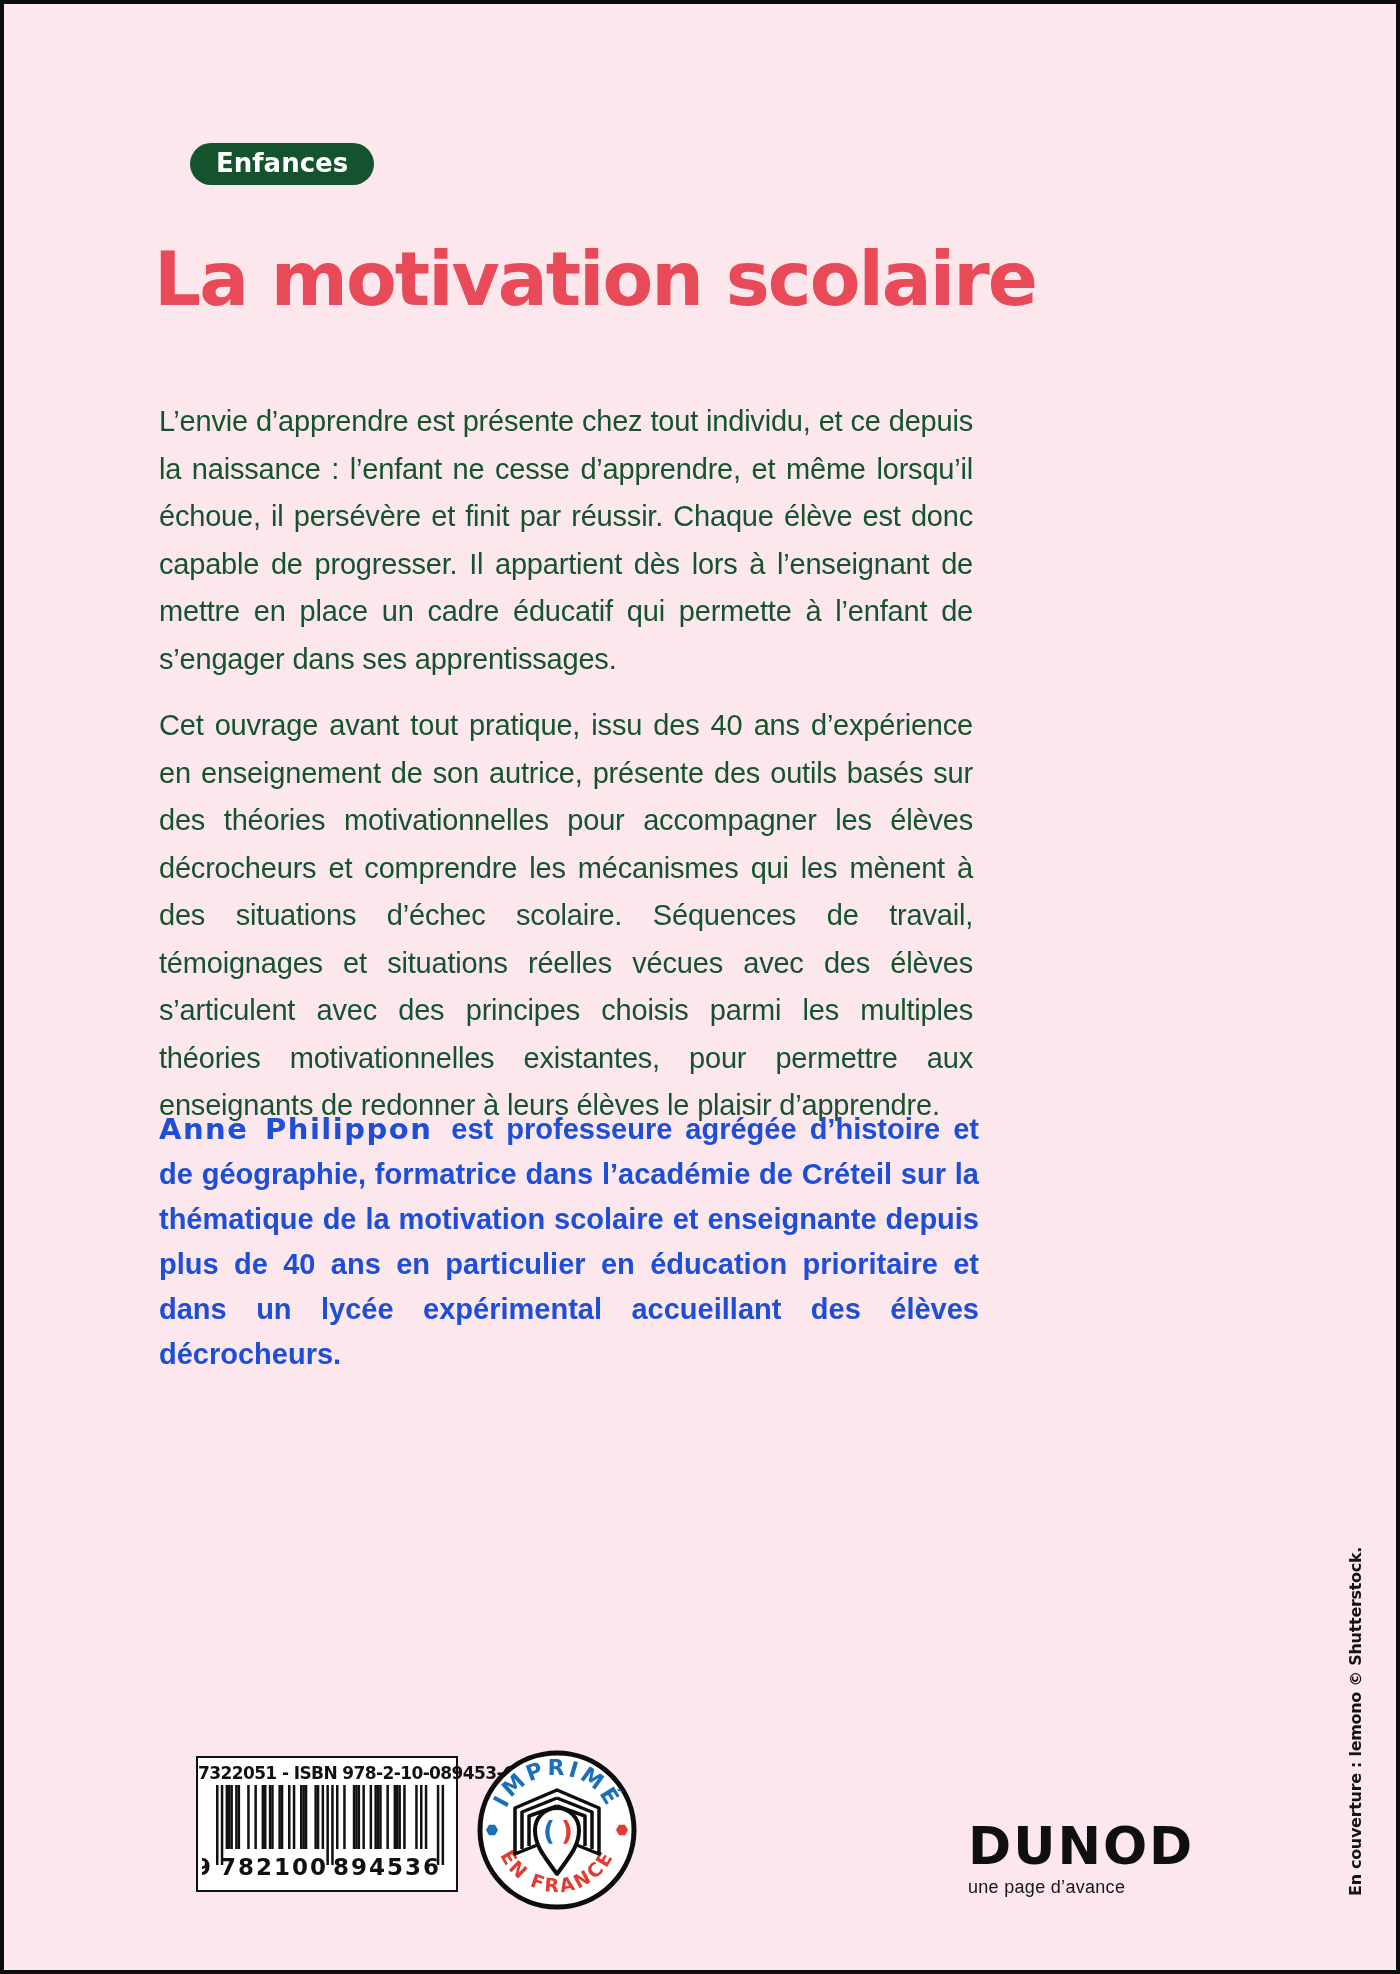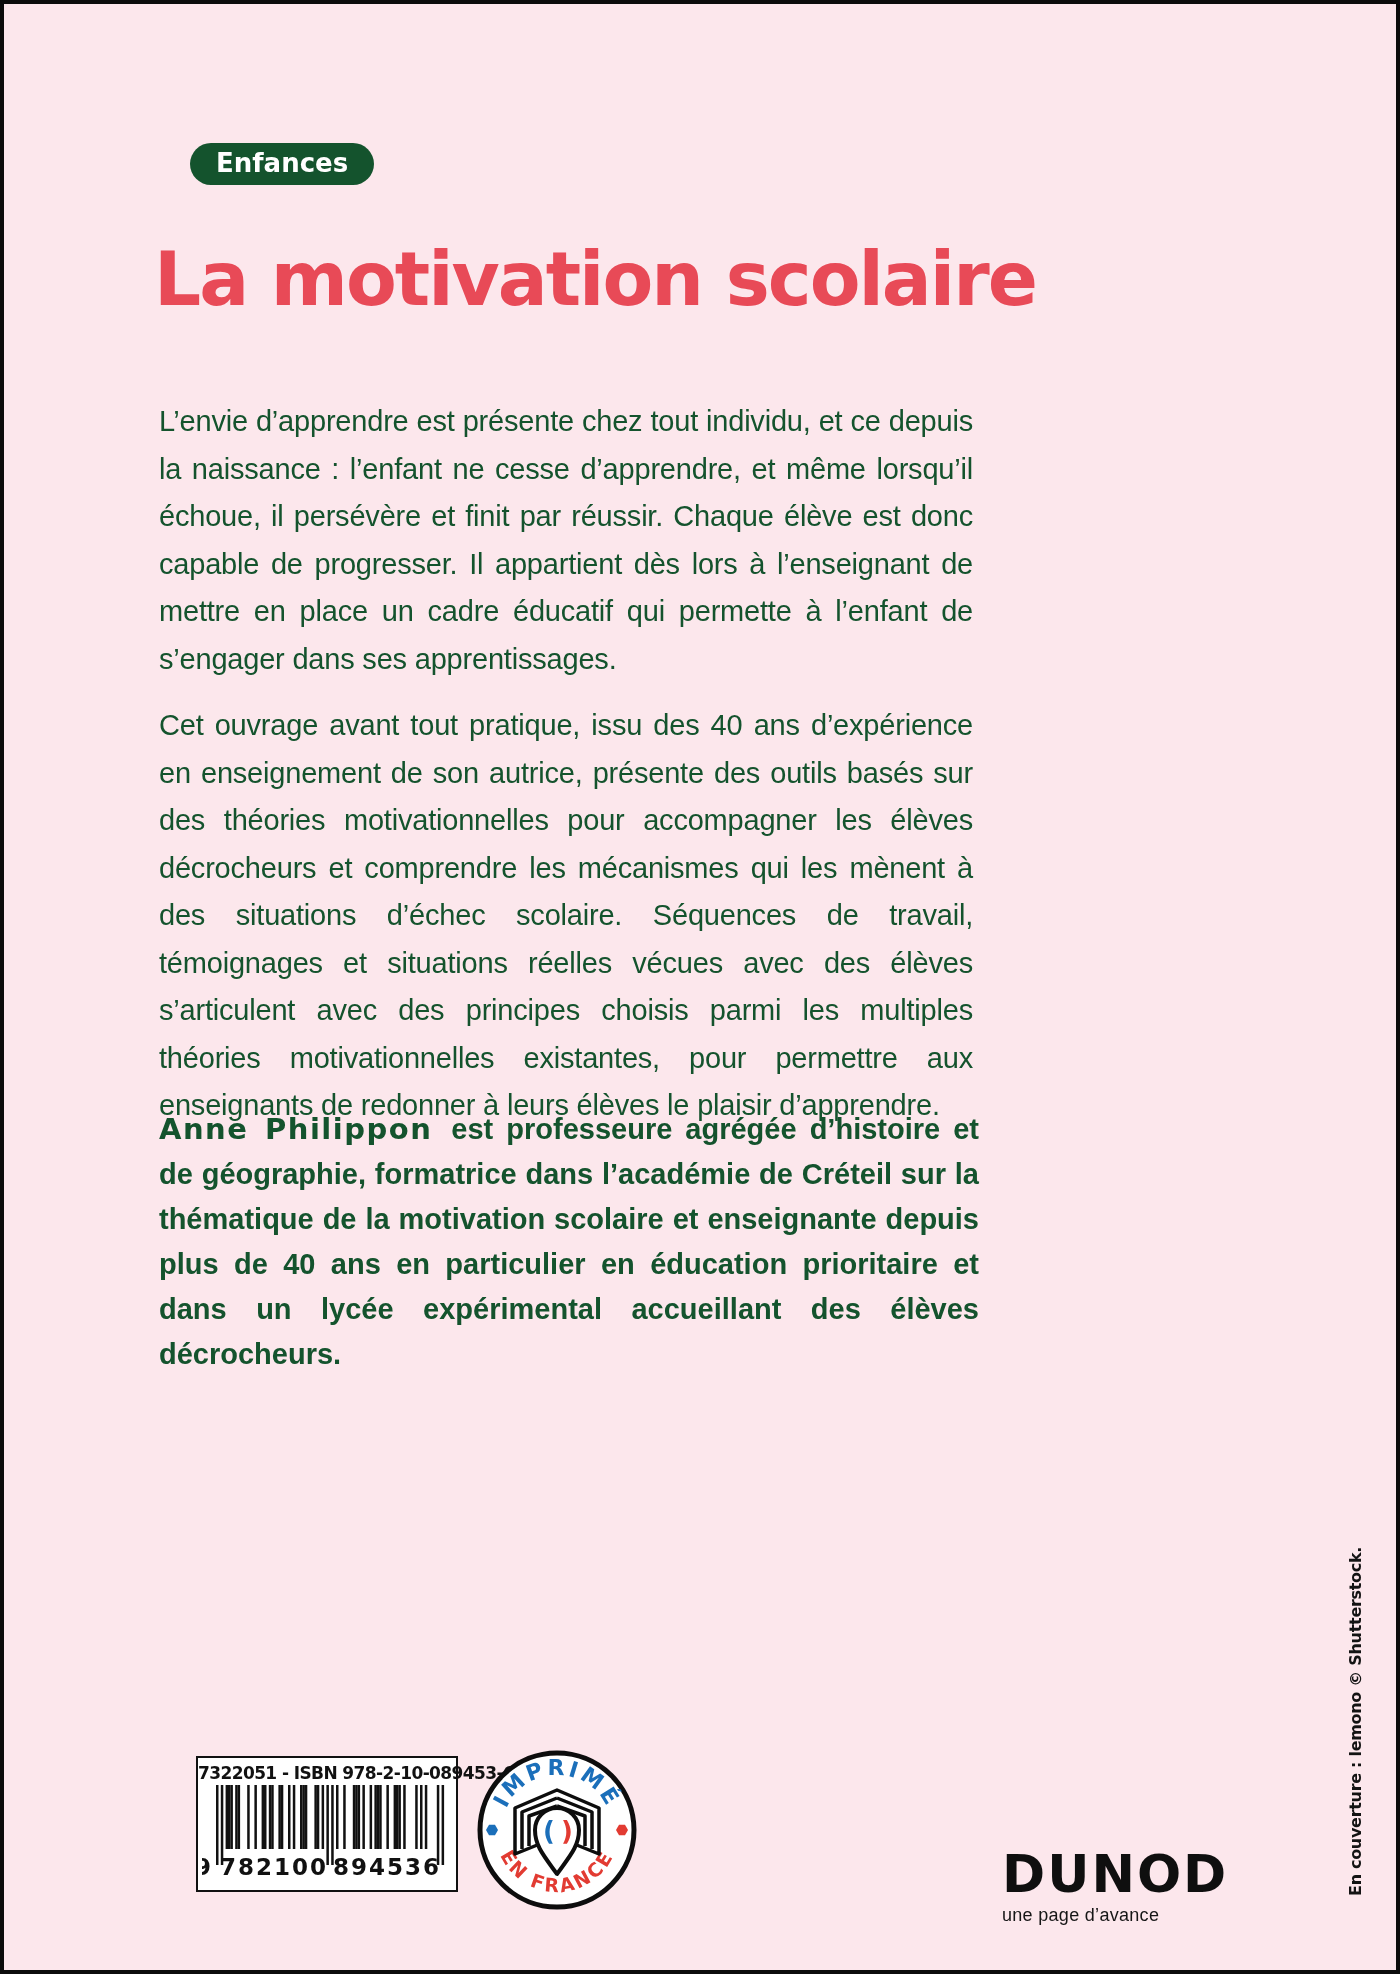--- a/index.html
+++ b/index.html
@@ -30,21 +30,21 @@
   .body-text{
     position:absolute;left:155px;top:394px;width:814px;
     color:#14532d;
     font-size:29px;line-height:47.5px;
     text-align:justify;
     letter-spacing:-0.2px;
   }
   .body-text p{margin:0 0 19px 0;}
   .bio{
     position:absolute;left:155px;top:1103px;width:820px;margin:0;
-    color:#14532d;
+    color:#1d4ed8;
     font-weight:bold;font-size:29px;line-height:45px;
     text-align:justify;
   }
   .author-name{
     font-family:"DejaVu Sans",sans-serif;
     font-weight:bold;letter-spacing:1.5px;
     margin-right:6px;
   }
   .barcode-box{
     position:absolute;left:192px;top:1752px;
@@ -60,21 +60,21 @@
   .barcode-svg{display:block;margin:2px auto 0;}
   .bc-digit{
     font-family:"DejaVu Sans",sans-serif;
     font-weight:bold;font-size:23px;fill:#111111;letter-spacing:2px;
   }
   .stamp{position:absolute;left:471px;top:1744px;}
   .stamp-top-text{fill:#1b6fba;font-family:"DejaVu Sans",sans-serif;font-weight:bold;font-size:22px;letter-spacing:3px;}
   .stamp-bottom-text{fill:#e23b32;font-family:"DejaVu Sans",sans-serif;font-weight:bold;font-size:19px;letter-spacing:2.5px;}
   .pin-paren-blue{fill:#1b6fba;font-family:"DejaVu Sans",sans-serif;font-weight:bold;font-size:26px;}
   .pin-paren-red{fill:#e23b32;font-family:"DejaVu Sans",sans-serif;font-weight:bold;font-size:26px;}
-  .publisher{position:absolute;left:998px;top:1816px;color:#0f0f0f;margin-top:28px;}
+  .publisher{position:absolute;left:964px;top:1816px;color:#0f0f0f;}
   .publisher-logo{
     font-family:"DejaVu Sans",sans-serif;
     font-weight:bold;font-size:52px;line-height:52px;letter-spacing:2px;
   }
   .publisher-tagline{
     font-size:18px;line-height:23px;margin-top:4px;letter-spacing:0.3px;color:#161616;
   }
   .credit{
     position:absolute;left:1342px;top:1892px;
     transform:rotate(-90deg);transform-origin:0 0;

